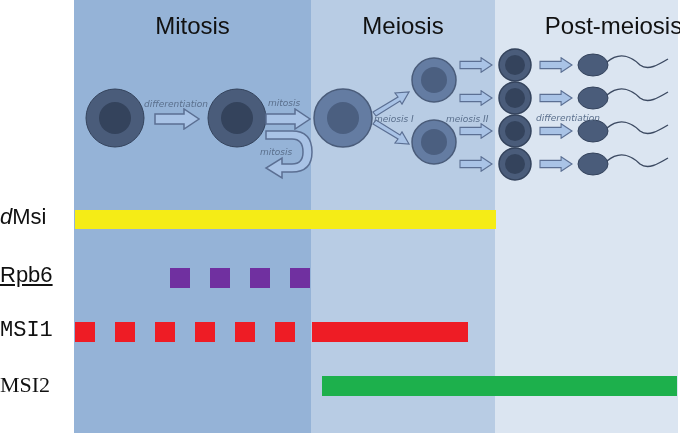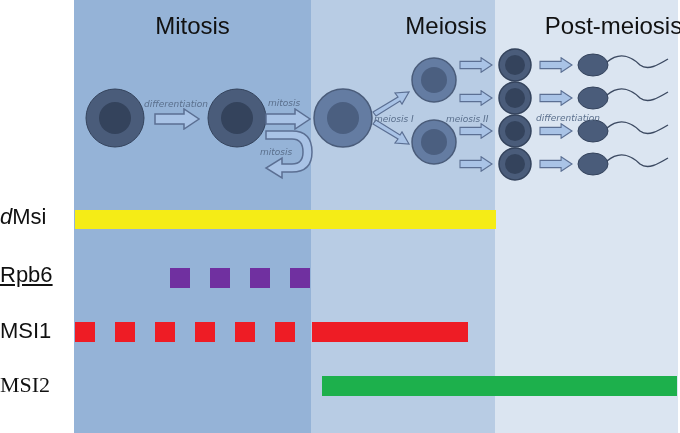--- a/index.html
+++ b/index.html
@@ -15,26 +15,26 @@
   .cap { font-family:"DejaVu Sans", sans-serif; font-style:italic; font-size:9px; fill:#5a6f8c; }
 </style>
 </head>
 <body>
 
 <div class="panel panel-mitosis"></div>
 <div class="panel panel-meiosis"></div>
 <div class="panel panel-post"></div>
 
 <div class="phase-title" style="left:74px;width:237px;">Mitosis</div>
-<div class="phase-title" style="left:311px;width:184px;padding-left:43px;">Meiosis</div>
+<div class="phase-title" style="left:311px;width:184px;">Meiosis</div>
 <div class="phase-title" style="left:511px;width:205px;">Post-meiosis</div>
 
 <div class="row-label" style="top:204px;"><i>d</i><span>Msi</span></div>
 <div class="row-label" style="top:262px;text-decoration:underline;">Rpb6</div>
-<div class="row-label" style="top:318px;">MSI1</div>
+<div class="row-label" style="top:318px;font-family:Liberation Mono, monospace;">MSI1</div>
 <div class="row-label" style="top:372px;font-family:Liberation Serif, serif;">MSI2</div>
 
 <svg width="680" height="433" viewBox="0 0 680 433">
   <defs>
     <symbol id="arrow" viewBox="0 0 46 22">
       <path d="M1,6 H30 V1 L45,11 L30,21 V16 H1 Z" fill="#a9c3e6" stroke="#5b6f93" stroke-width="1.5"></path>
     </symbol>
   </defs>
 
   <g>

